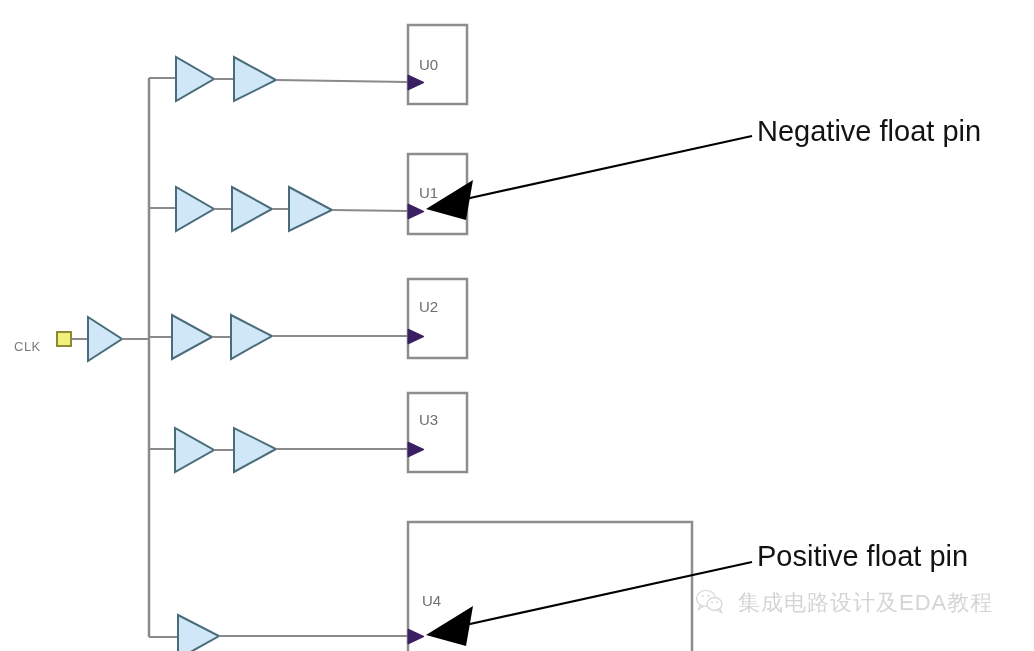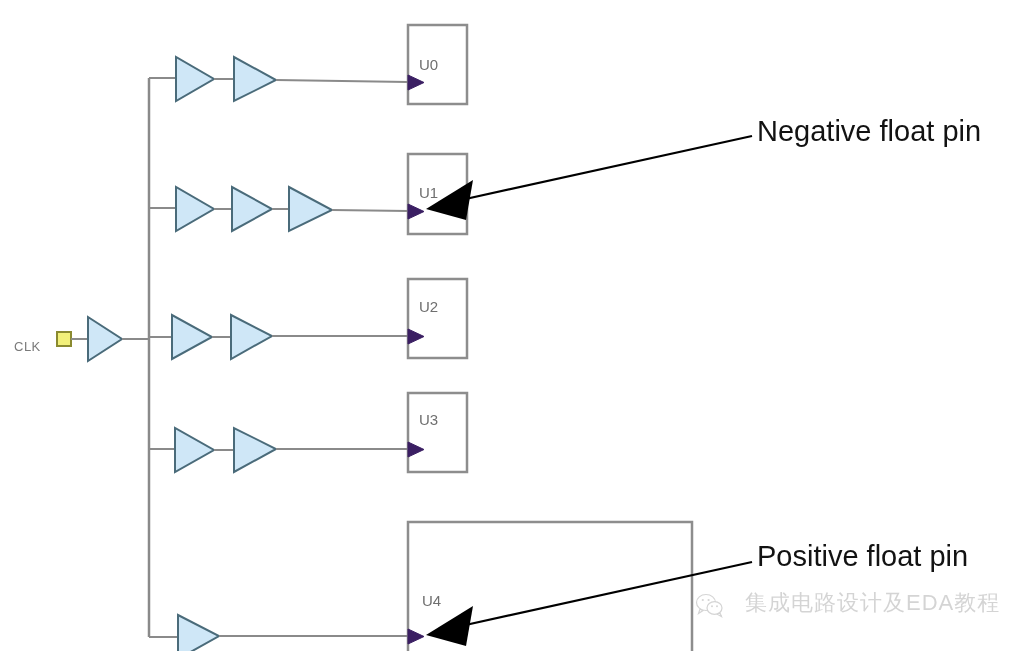--- a/index.html
+++ b/index.html
@@ -43,22 +43,22 @@
     white-space: nowrap;
     user-select: none;
   }
   #annot-neg-text { left: 757px; top: 103px; }
   #annot-pos-text { left: 757px; top: 528px; }
   #watermark {
     position: absolute;
     left: 695px;
     top: 576px;
     display: flex;
-    align-items: flex-end;
-    gap: 20px;
+    align-items: flex-start;
+    gap: 13px;
     opacity: 0.42;
     user-select: none;
   }
   #watermark .wm-text {
     font-family: "Liberation Sans", sans-serif;
     font-size: 22px;
     color: #9a9a9a;
     letter-spacing: 1px;
     white-space: nowrap;
   }

